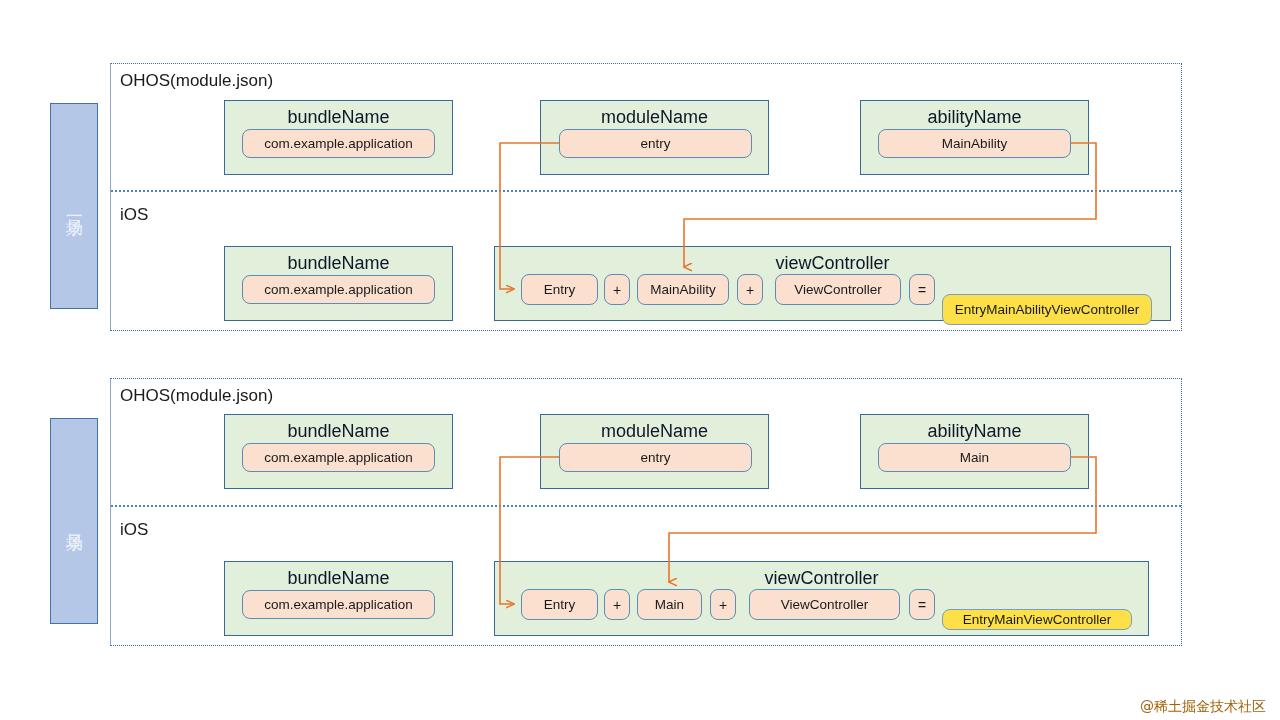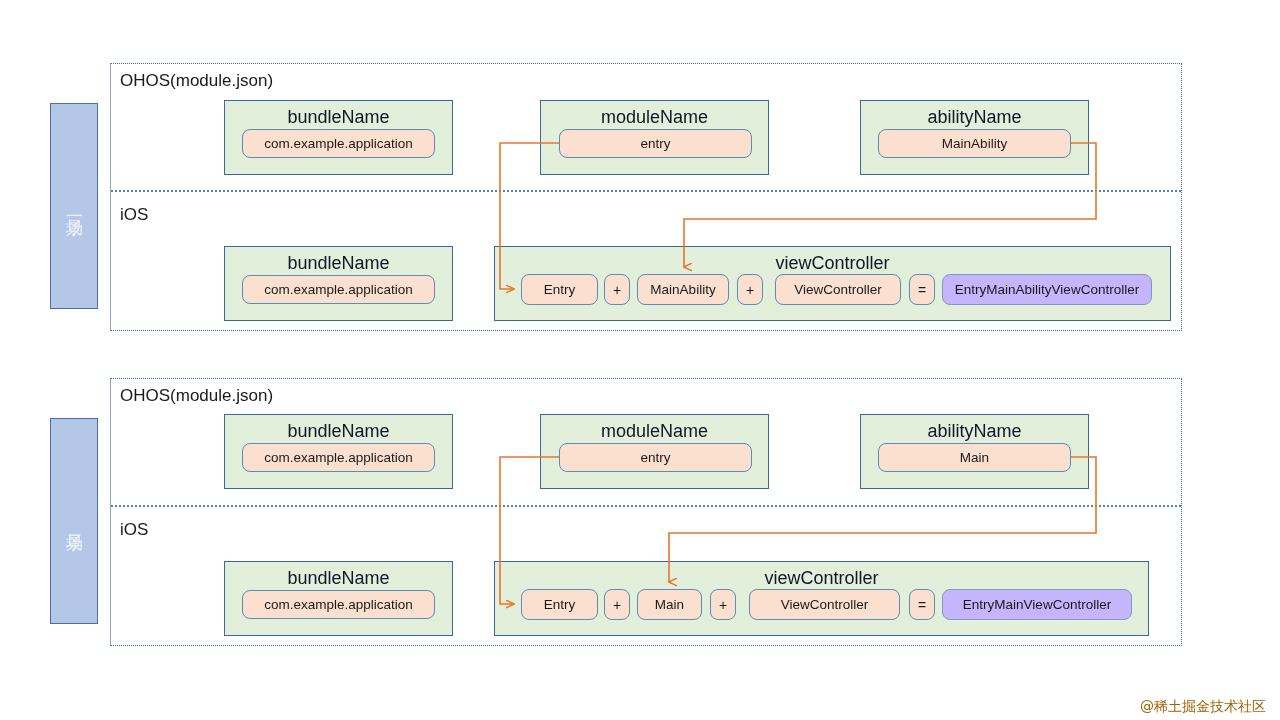--- a/index.html
+++ b/index.html
@@ -96,22 +96,23 @@
     color: #1a1a1a;
     display: flex;
     align-items: center;
     justify-content: center;
     white-space: nowrap;
   }
   .chip.op {
     font-size: 14px;
   }
   .chip.result {
-    background: #c4b5fd;
+    background: #fde047;
     border-color: #7a9ec2;
+    margin-top: 20px;
   }
 
   
   .connectors {
     position: absolute;
     left: 0; top: 0;
     width: 1280px;
     height: 720px;
     pointer-events: none;
   }
@@ -207,21 +208,21 @@
 
   <div class="group" style="left:494px; top:557px; width:655px; height:75px;">
     <div class="group-title" style="top:6px;">viewController</div>
   </div>
   <div class="chip" style="left:521px; top:585px; width:77px; height:31px;">Entry</div>
   <div class="chip op" style="left:604px; top:585px; width:26px; height:31px;">+</div>
   <div class="chip" style="left:637px; top:585px; width:65px; height:31px;">Main</div>
   <div class="chip op" style="left:710px; top:585px; width:26px; height:31px;">+</div>
   <div class="chip" style="left:749px; top:585px; width:151px; height:31px;">ViewController</div>
   <div class="chip op" style="left:909px; top:585px; width:26px; height:31px;">=</div>
-  <div class="chip result" style="left:942px; top:585px; width:190px; height:31px;">EntryMainViewController</div>
+  <div class="chip result" style="left:942px; top:585px; width:190px; height:21px;">EntryMainViewController</div>
 
   <svg class="connectors" viewBox="0 0 1280 720" width="1280" height="720" xmlns="http://www.w3.org/2000/svg">
     <defs>
       <marker id="arrowR" markerWidth="9" markerHeight="9" refX="8" refY="4.5" orient="auto" markerUnits="userSpaceOnUse">
         <path d="M0,0.6 L8.4,4.5 L0,8.4" fill="none" stroke="#e8762c" stroke-width="1.5"></path>
       </marker>
       <marker id="arrowD" markerWidth="9" markerHeight="9" refX="4.5" refY="8" orient="auto" markerUnits="userSpaceOnUse">
         <path d="M0.6,0 L4.5,8.4 L8.4,0" fill="none" stroke="#e8762c" stroke-width="1.5"></path>
       </marker>
     </defs>

